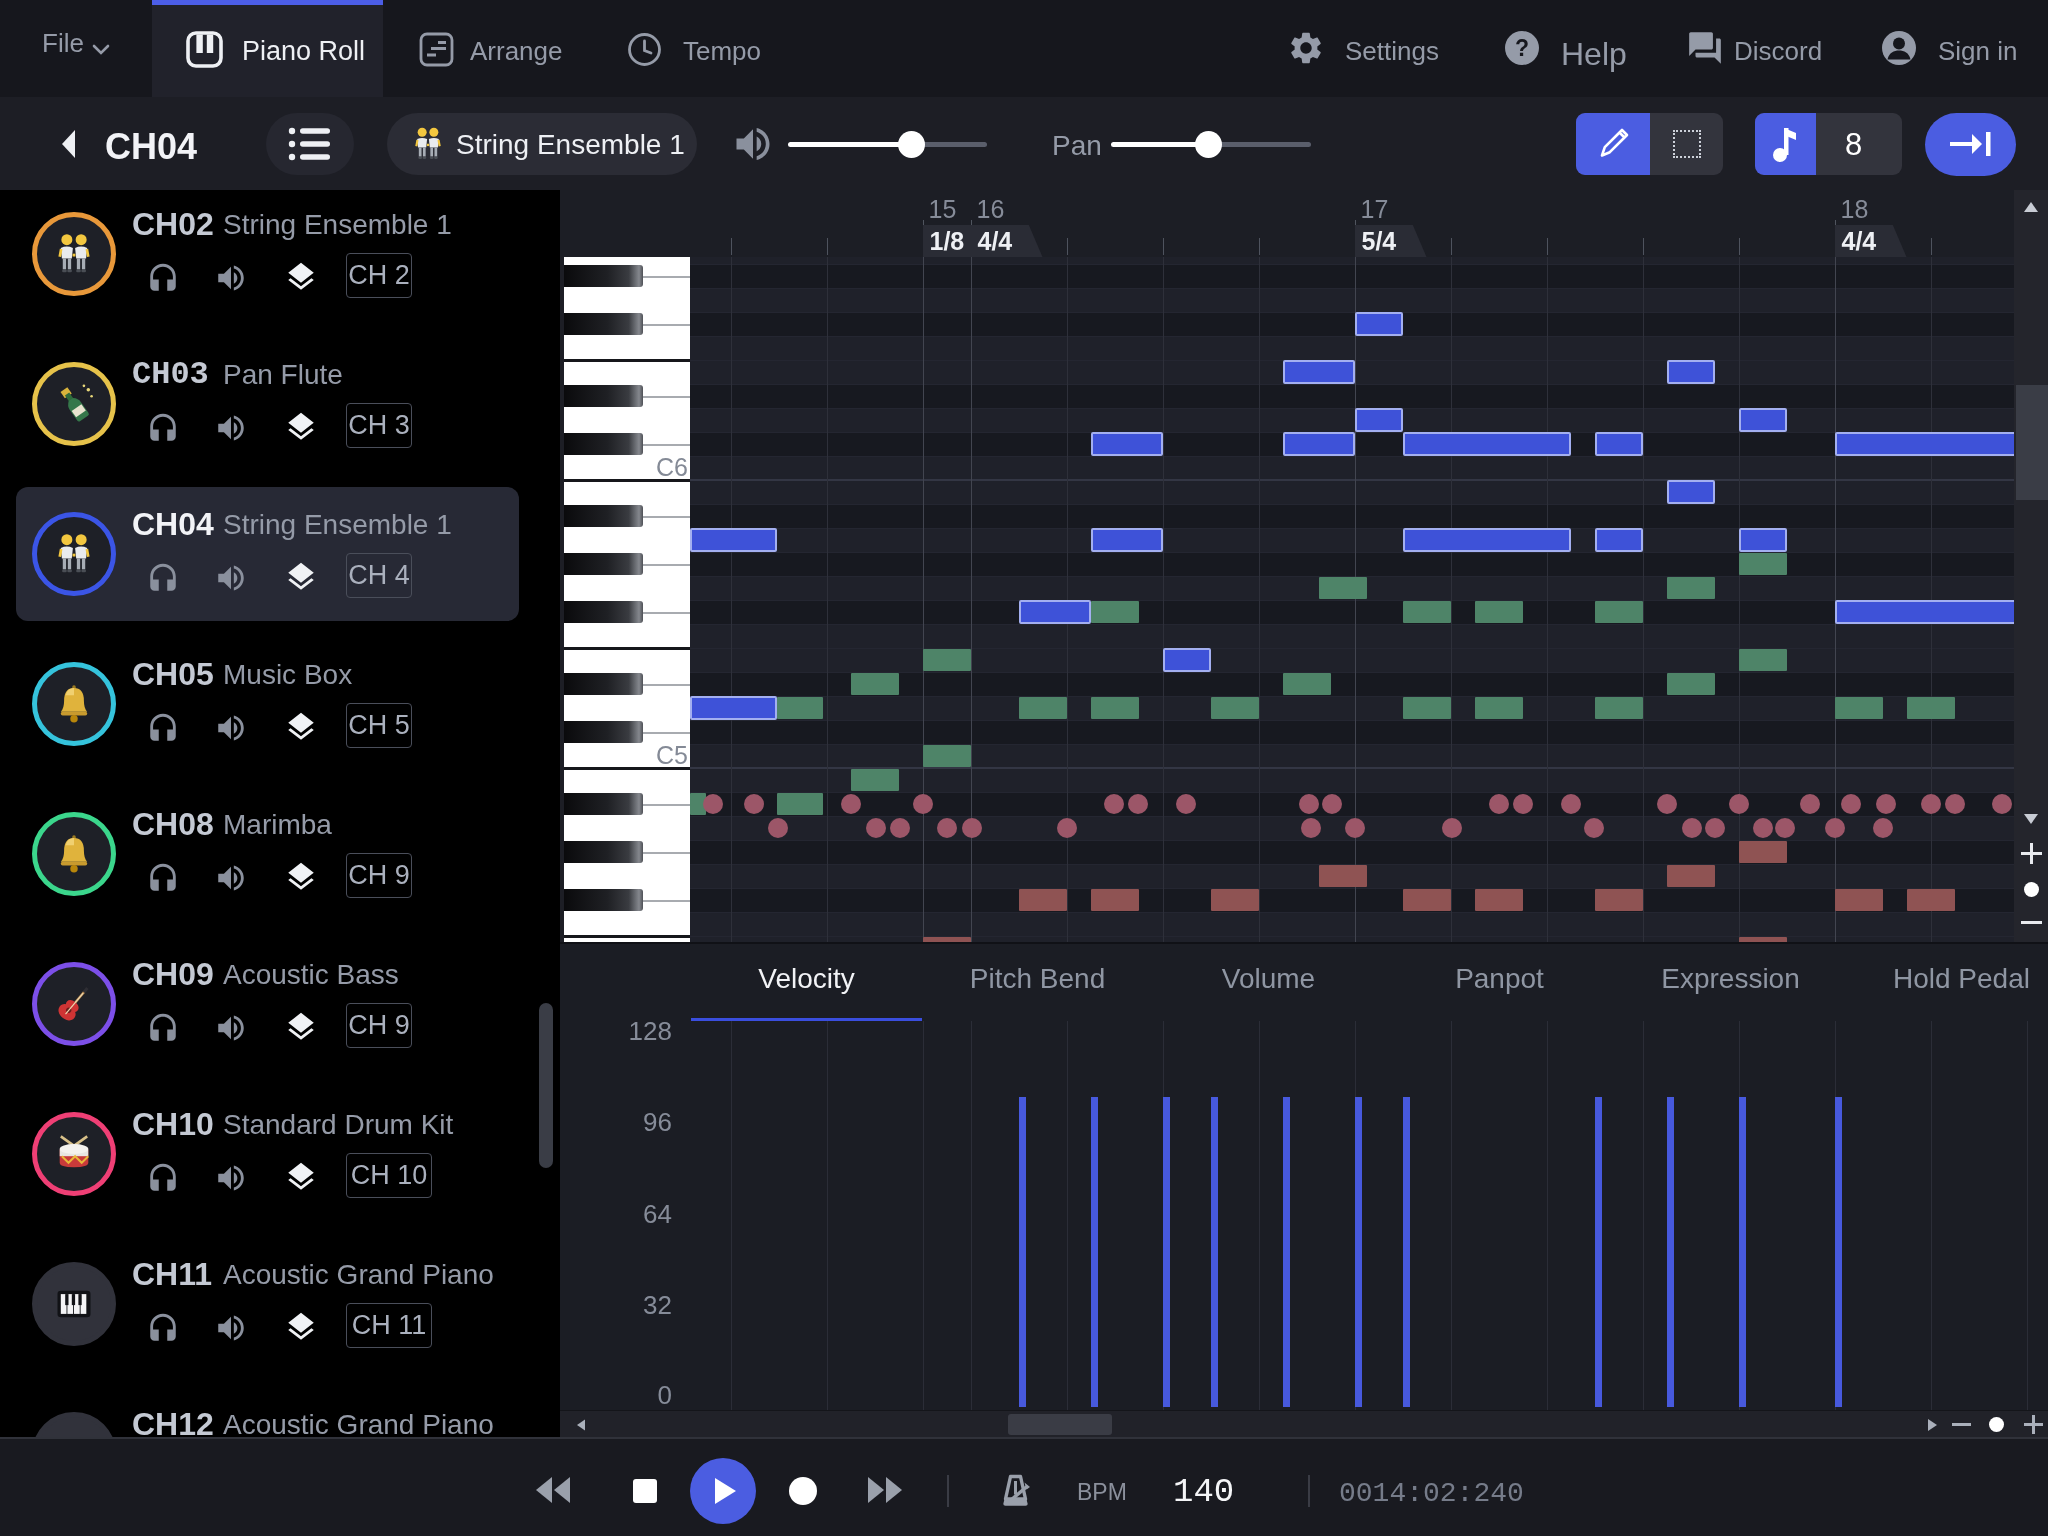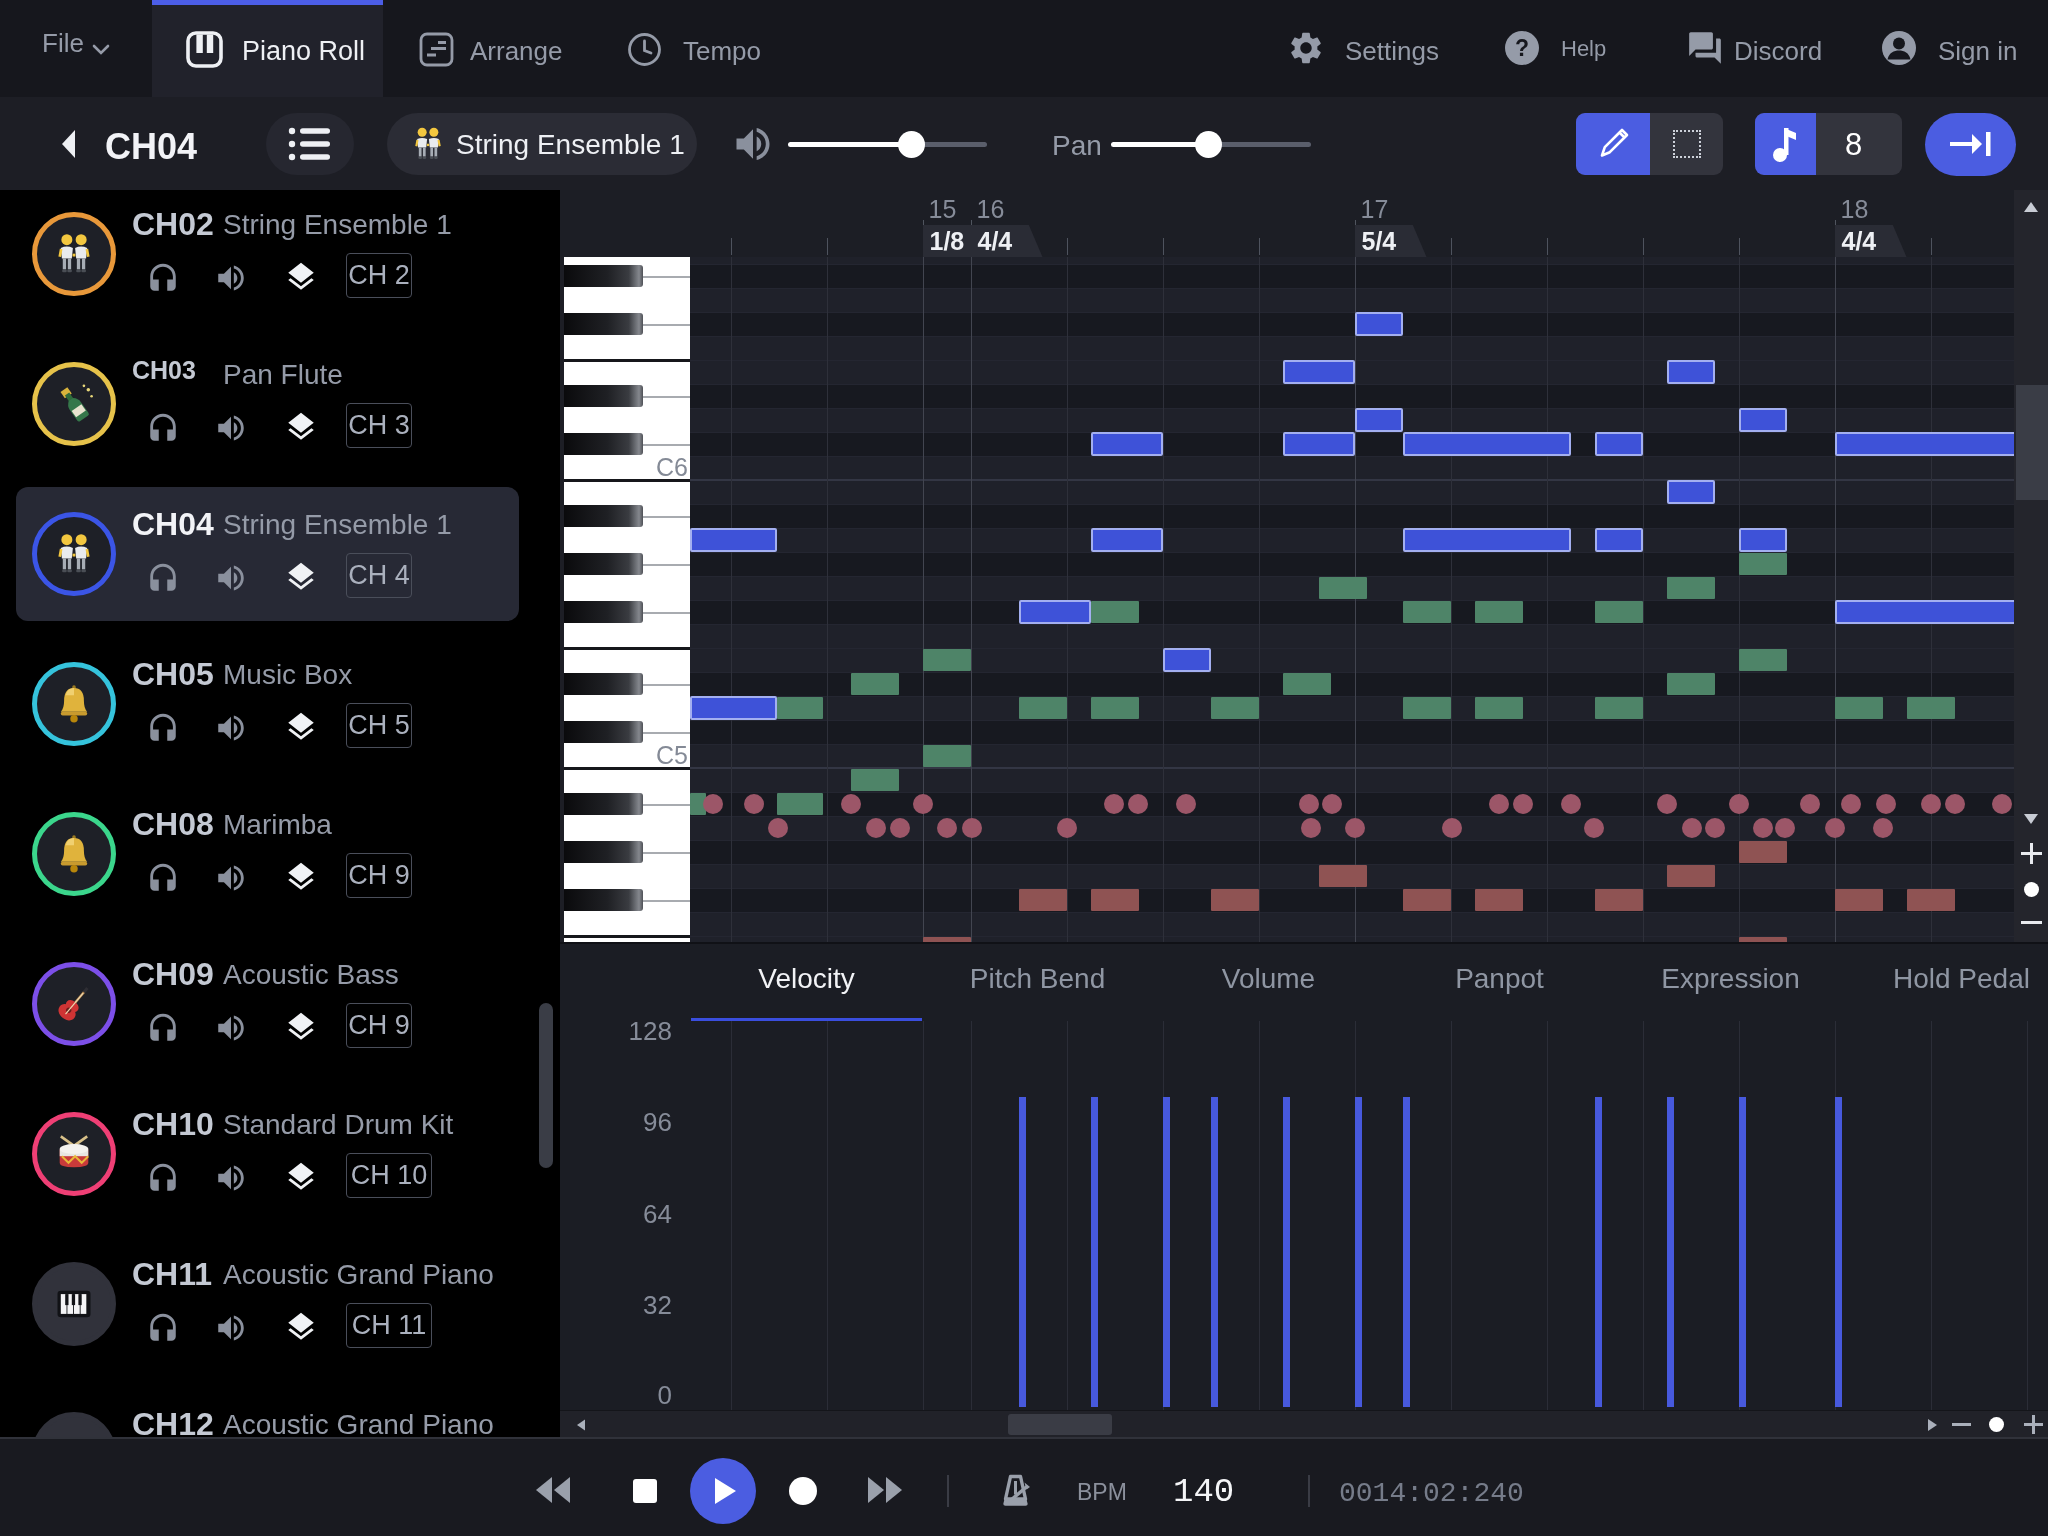--- a/index.html
+++ b/index.html
@@ -34,21 +34,21 @@
 </svg>
 <div class="txt" style="left:683px;top:36px;font-size:26px;color:#959ba8;">Tempo</div>
 <svg style="position:absolute;left:1287px;top:29px;" width="38" height="38" viewBox="0 0 24 24">
 <path fill="#959ba8" d="M19.14,12.94c0.04-0.3,0.06-0.61,0.06-0.94c0-0.32-0.02-0.64-0.07-0.94l2.03-1.58c0.18-0.14,0.23-0.41,0.12-0.61 l-1.92-3.32c-0.12-0.22-0.37-0.29-0.59-0.22l-2.39,0.96c-0.5-0.38-1.03-0.7-1.62-0.94L14.4,2.81c-0.04-0.24-0.24-0.41-0.48-0.41 h-3.84c-0.24,0-0.43,0.17-0.47,0.41L9.25,5.35C8.66,5.59,8.12,5.92,7.63,6.29L5.24,5.33c-0.22-0.08-0.47,0-0.59,0.22L2.74,8.87 C2.62,9.08,2.66,9.34,2.86,9.48l2.03,1.58C4.84,11.36,4.8,11.69,4.8,12s0.02,0.64,0.07,0.94l-2.03,1.58 c-0.18,0.14-0.23,0.41-0.12,0.61l1.92,3.32c0.12,0.22,0.37,0.29,0.59,0.22l2.39-0.96c0.5,0.38,1.03,0.7,1.62,0.94l0.36,2.54 c0.05,0.24,0.24,0.41,0.48,0.41h3.84c0.24,0,0.44-0.17,0.47-0.41l0.36-2.54c0.59-0.24,1.13-0.56,1.62-0.94l2.39,0.96 c0.22,0.08,0.47,0,0.59-0.22l1.92-3.32c0.12-0.22,0.07-0.47-0.12-0.61L19.14,12.94z M12,15.6c-1.98,0-3.6-1.62-3.6-3.6 s1.62-3.6,3.6-3.6s3.6,1.62,3.6,3.6S13.98,15.6,12,15.6z"></path>
     </svg>
 <div class="txt" style="left:1345px;top:36px;font-size:26px;color:#959ba8;">Settings</div>
 <svg style="position:absolute;left:1503px;top:29px;" width="38" height="38" viewBox="0 0 38 38">
 <circle cx="19" cy="19" r="17" fill="#959ba8"></circle>
 <text x="19" y="27" font-family="Liberation Sans" font-size="23" font-weight="bold" fill="#16171d" text-anchor="middle">?</text>
 </svg>
-<div class="txt" style="left:1561px;top:36px;font-size:22px;color:#959ba8;">Help</div>
+<div class="txt" style="left:1561px;top:36px;font-size:32px;color:#959ba8;">Help</div>
 <svg style="position:absolute;left:1686px;top:29px;" width="38" height="38" viewBox="0 0 24 24">
 <path fill="#959ba8" d="M21,6h-2v9H6v2c0,0.55,0.45,1,1,1h11l4,4V7C22,6.45,21.55,6,21,6z M17,12V3c0-0.55-0.45-1-1-1H3 C2.45,2,2,2.45,2,3v14l4-4h10C16.55,13,17,12.55,17,12z"></path>
     </svg>
 <div class="txt" style="left:1734px;top:36px;font-size:26px;color:#959ba8;">Discord</div>
 <svg style="position:absolute;left:1880px;top:29px;" width="38" height="38" viewBox="0 0 38 38">
 <circle cx="19" cy="19" r="17" fill="#959ba8"></circle>
 <circle cx="19" cy="14.5" r="6" fill="#16171d"></circle>
 <path d="M7.5 30.5 C9 23.5 14 21.5 19 21.5 C24 21.5 29 23.5 30.5 30.5 Z" fill="#16171d"></path>
 </svg>
 <div class="txt" style="left:1938px;top:36px;font-size:26px;color:#959ba8;">Sign in</div>
@@ -111,21 +111,21 @@
         </svg></div>
 <div style="position:absolute;left:214px;top:71px;"><svg width="34" height="34" viewBox="0 0 24 24">
           <path fill="#8a909d" d="M3,9v6h4l5,5V4L7,9H3z M16.5,12c0-1.77-1.02-3.29-2.5-4.03v8.05C15.48,15.29,16.5,13.77,16.5,12z M14,3.23v2.06c2.89,0.86,5,3.54,5,6.71s-2.11,5.85-5,6.71v2.06c4.01-0.91,7-4.49,7-8.77S18.01,4.14,14,3.23z"></path>
         </svg></div>
 <div style="position:absolute;left:284px;top:68px;"><svg width="34" height="38" viewBox="0 0 24 24">
           <path fill="#f0f2f5" d="M11.99,18.54l-7.37-5.73L3,14.07l9,7l9-7l-1.63-1.27L11.99,18.54z M12,16l7.36-5.73L21,9l-9-7L3,9l1.63,1.27L12,16z"></path>
         </svg></div>
 <div style="position:absolute;left:346px;top:63px;width:66px;height:45px;border:1.5px solid #4a4e5a;border-radius:4px;color:#aab0bd;font-size:27px;display:flex;align-items:center;justify-content:center;">CH 2</div>
 <div style="position:absolute;left:32px;top:172px;width:84px;height:84px;border-radius:50%;border:5px solid #e6c24a;background:#1e2027;"></div>
 <div id="em-CH03" style="position:absolute;left:52px;top:192px;width:44px;height:44px;"></div>
-<div class="txt" style="left:132px;top:166px;font-size:25px;font-weight:bold;color:#c4c9d3;">CH03</div>
+<div class="txt" style="left:132px;top:166px;font-size:32px;font-weight:bold;color:#c4c9d3;font-family:Liberation Mono, monospace;">CH03</div>
 <div class="txt" style="left:223px;top:169px;font-size:28px;color:#959ba8;">Pan Flute</div>
 <div style="position:absolute;left:146px;top:220px;"><svg width="34" height="36" viewBox="0 0 24 24">
           <path fill="#8a909d" d="M12,2c-4.97,0-9,4.03-9,9v7c0,1.66,1.34,3,3,3h3v-8H5v-2c0-3.87,3.13-7,7-7s7,3.13,7,7v2h-4v8h3c1.66,0,3-1.34,3-3v-7C21,6.03,16.97,2,12,2z"></path>
         </svg></div>
 <div style="position:absolute;left:214px;top:221px;"><svg width="34" height="34" viewBox="0 0 24 24">
           <path fill="#8a909d" d="M3,9v6h4l5,5V4L7,9H3z M16.5,12c0-1.77-1.02-3.29-2.5-4.03v8.05C15.48,15.29,16.5,13.77,16.5,12z M14,3.23v2.06c2.89,0.86,5,3.54,5,6.71s-2.11,5.85-5,6.71v2.06c4.01-0.91,7-4.49,7-8.77S18.01,4.14,14,3.23z"></path>
         </svg></div>
 <div style="position:absolute;left:284px;top:218px;"><svg width="34" height="38" viewBox="0 0 24 24">
           <path fill="#f0f2f5" d="M11.99,18.54l-7.37-5.73L3,14.07l9,7l9-7l-1.63-1.27L11.99,18.54z M12,16l7.36-5.73L21,9l-9-7L3,9l1.63,1.27L12,16z"></path>
         </svg></div>

